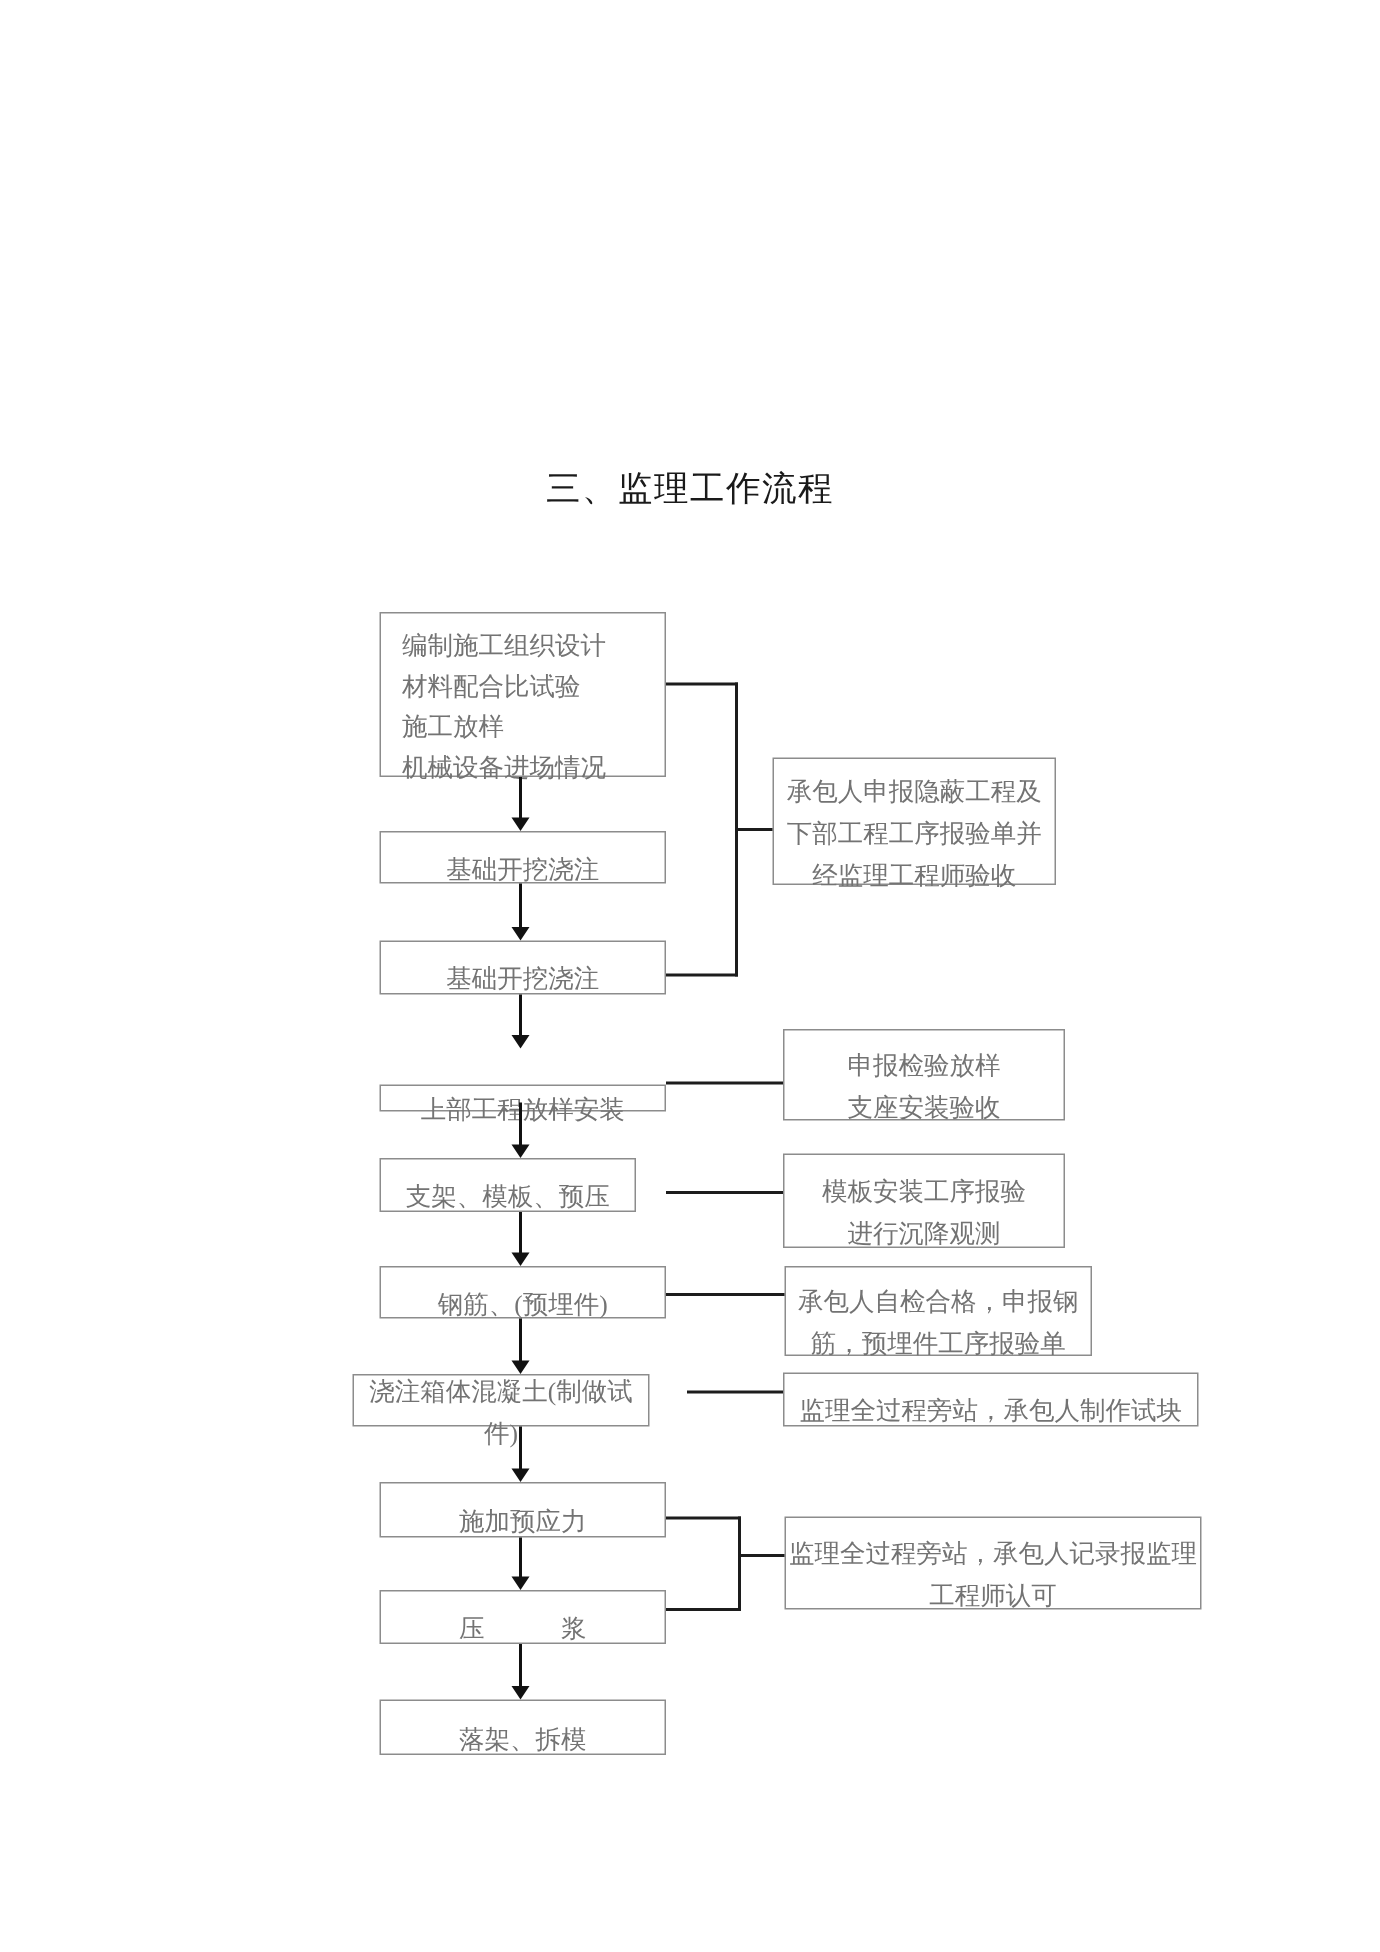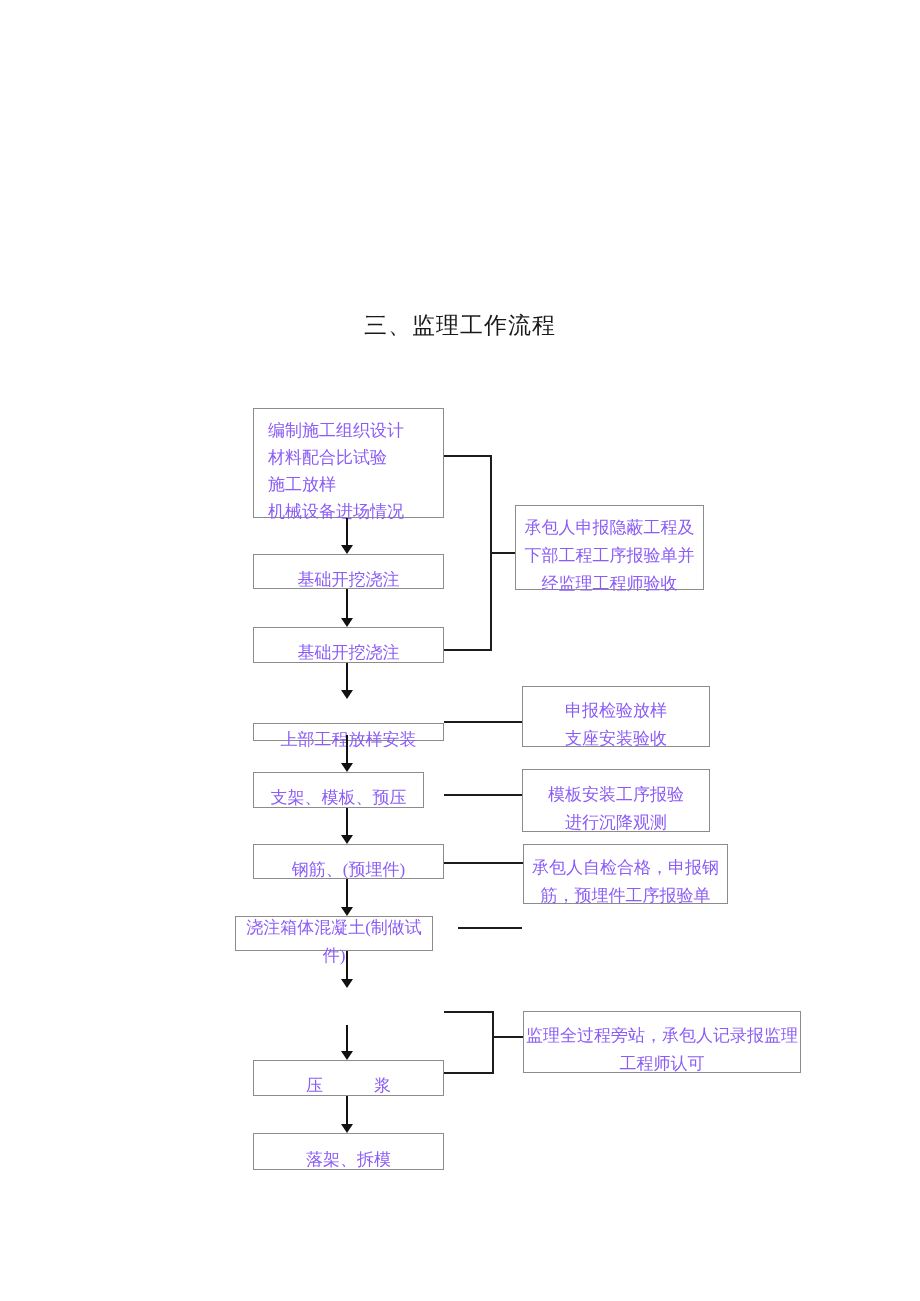--- a/index.html
+++ b/index.html
@@ -36,21 +36,21 @@
     box-sizing: border-box;
     display: flex;
     align-items: center;
     justify-content: center;
   }
   .box-text {
     white-space: pre-line;
     text-align: center;
     font-size: 17px;
     line-height: 28px;
-    color: #8b5cf6;
+    color: #737373;
     margin-top: 16px;
   }
   .box.align-left {
     justify-content: flex-start;
   }
   .box.align-left .box-text {
     text-align: left;
     padding-left: 14px;
     line-height: 27px;
   }
@@ -112,20 +112,23 @@
   </div>
 
   <div class="box" style="left:253px;top:844px;width:191px;height:35px">
     <span class="box-text">钢筋、(预埋件)</span>
   </div>
 
   <div class="box" style="left:235px;top:916px;width:198px;height:35px">
     <span class="box-text">浇注箱体混凝土(制做试件)</span>
   </div>
 
+  <div class="box" style="left:253px;top:988px;width:191px;height:37px">
+    <span class="box-text">施加预应力</span>
+  </div>
 
   <div class="box" style="left:253px;top:1060px;width:191px;height:36px">
     <span class="box-text">压　　　浆</span>
   </div>
 
   <div class="box" style="left:253px;top:1133px;width:191px;height:37px">
     <span class="box-text">落架、拆模</span>
   </div>
 
   <div class="box" style="left:515px;top:505px;width:189px;height:85px">
@@ -142,20 +145,23 @@
   <div class="box" style="left:522px;top:769px;width:188px;height:63px">
     <span class="box-text">模板安装工序报验
 进行沉降观测</span>
   </div>
 
   <div class="box" style="left:523px;top:844px;width:205px;height:60px">
     <span class="box-text">承包人自检合格，申报钢
 筋，预埋件工序报验单</span>
   </div>
 
+  <div class="box" style="left:522px;top:915px;width:277px;height:36px">
+    <span class="box-text">监理全过程旁站，承包人制作试块</span>
+  </div>
 
   <div class="box" style="left:523px;top:1011px;width:278px;height:62px">
     <span class="box-text">监理全过程旁站，承包人记录报监理
 工程师认可</span>
   </div>
 
   <div class="arrow" style="left:341px;top:518px;height:36px">
       <i class="shaft"></i>
       <i class="head"></i>
     </div>

